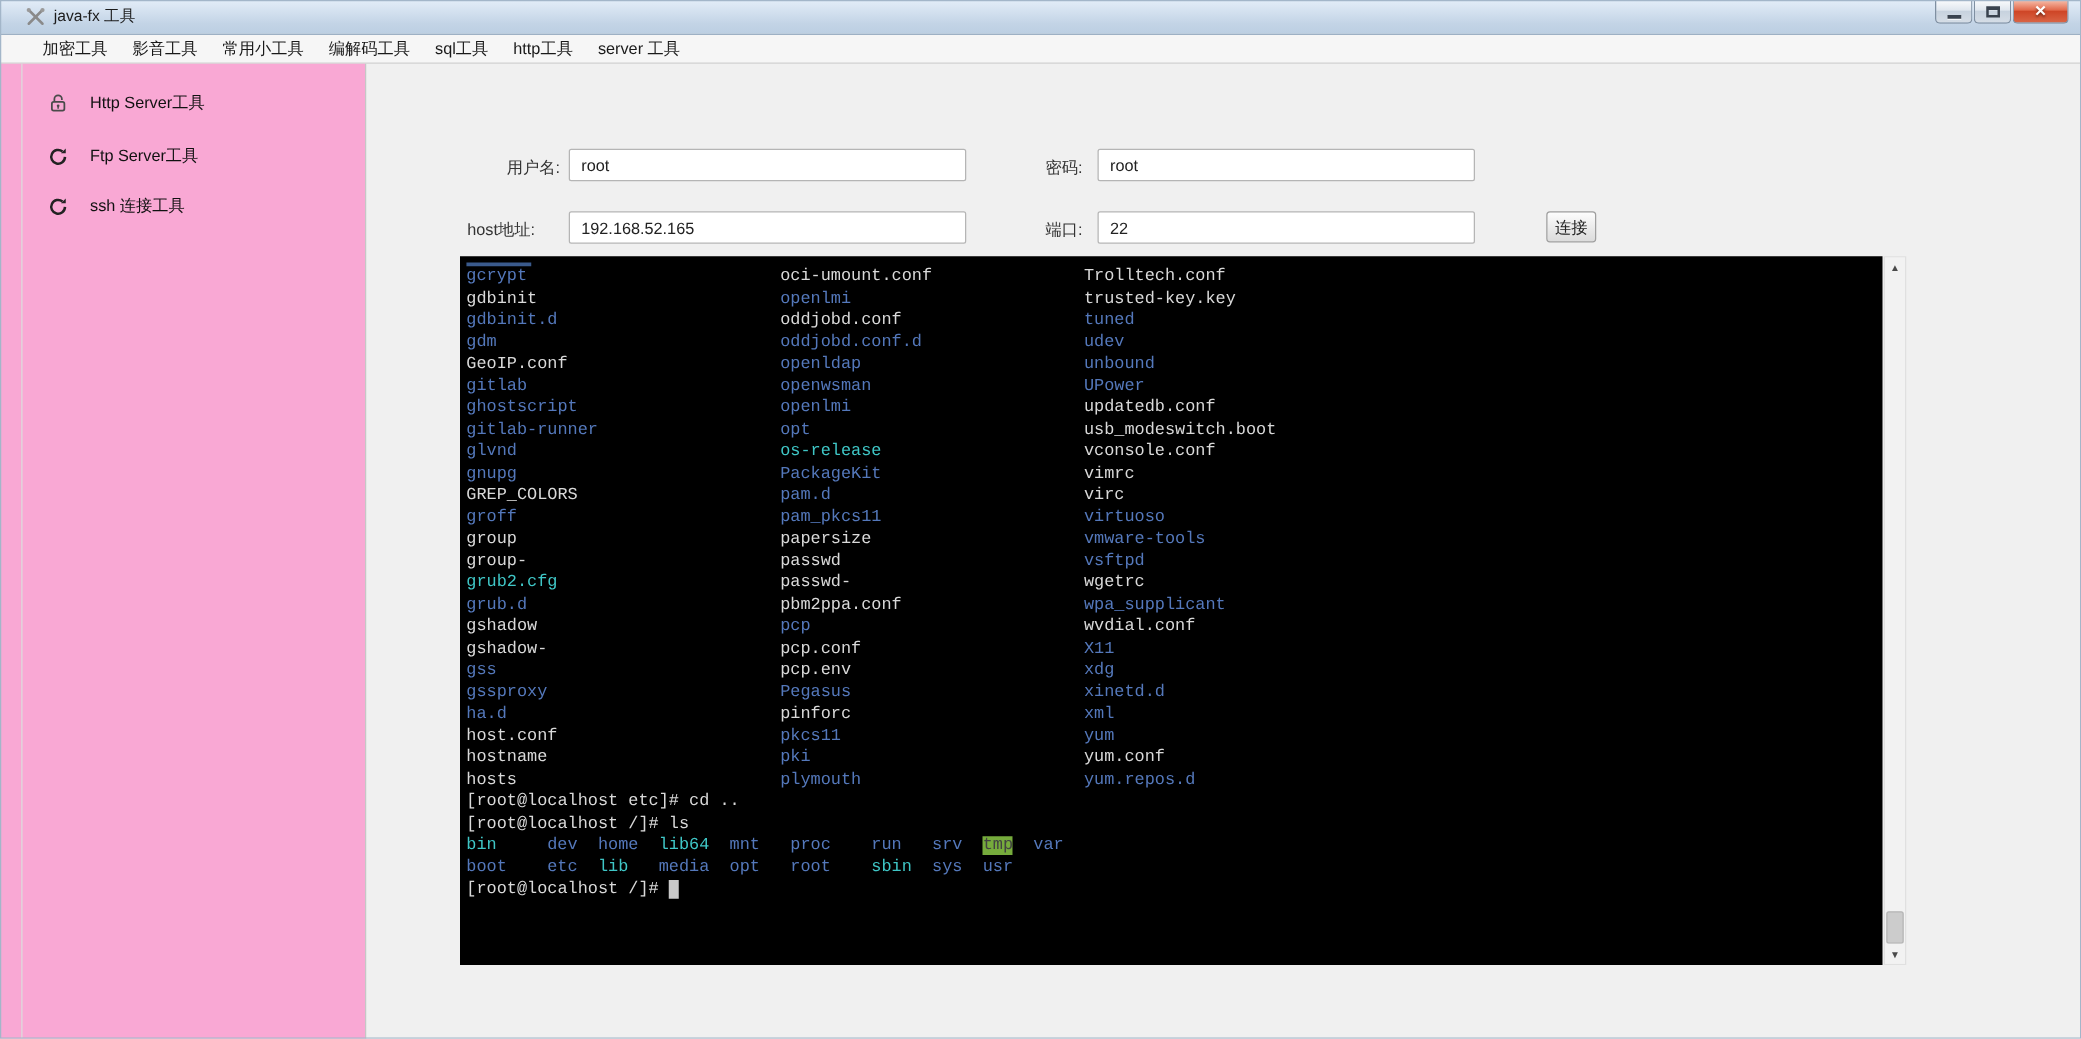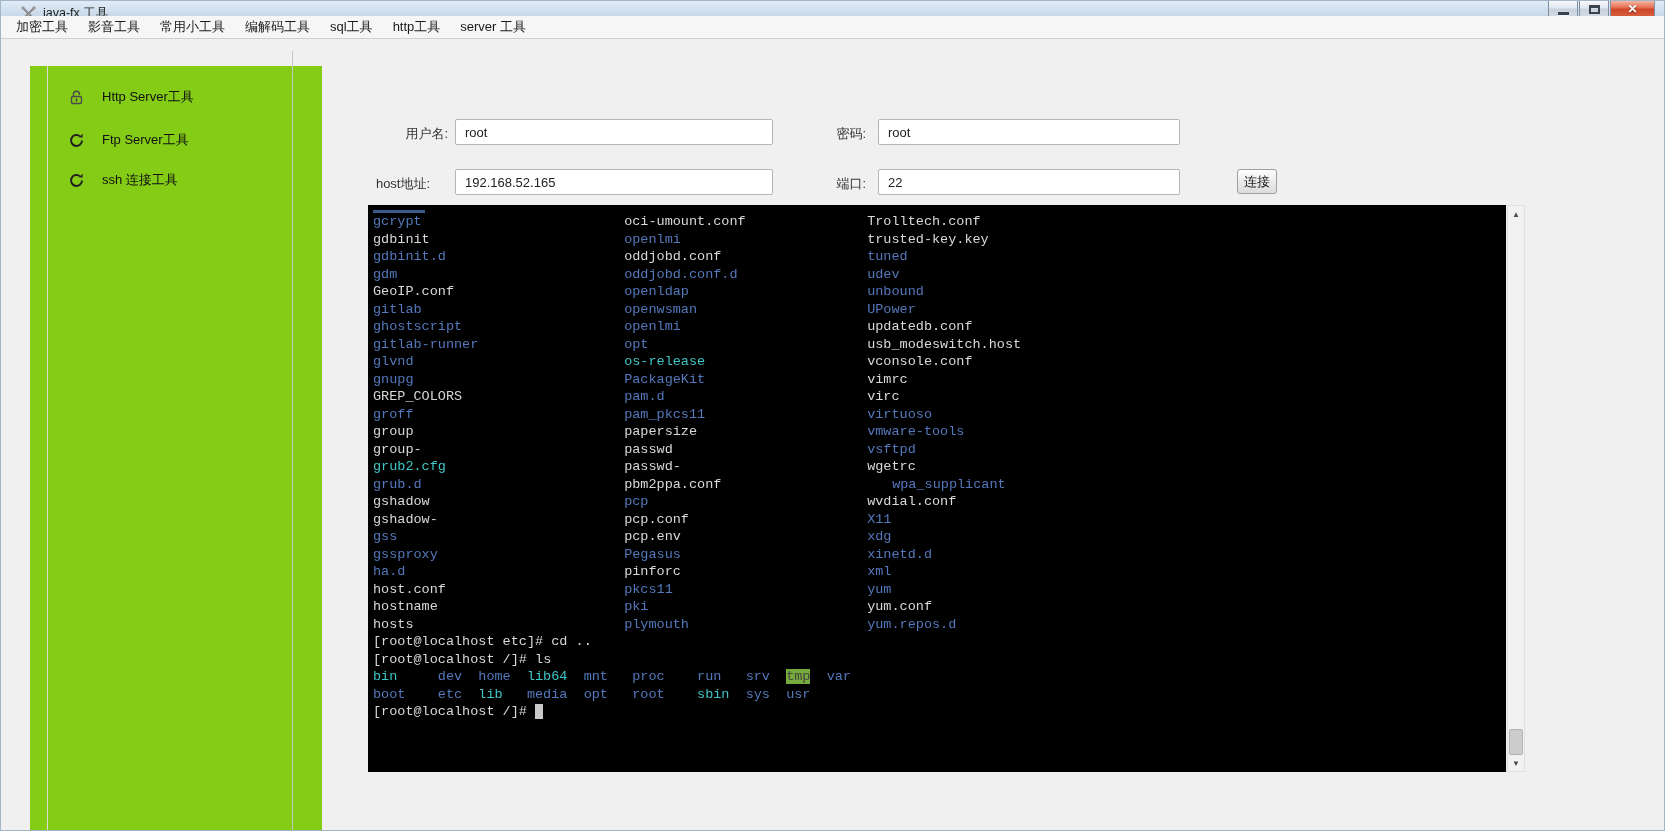--- a/index.html
+++ b/index.html
@@ -30,28 +30,28 @@
   .win-btn.close {
     width:45px; color:#fff; font-size:12px; font-weight:bold;
     background:linear-gradient(#f7c0ad, #e2694b 45%, #ce4526 50%, #d96445);
     text-shadow:0 1px 2px rgba(0,0,0,.45);
   }
   .glyph-min { width:11px; height:3px; background:#39424e; margin-top:8px; box-shadow:0 1px 0 rgba(255,255,255,.7); }
   .glyph-max { width:11px; height:9px; border:2px solid #39424e; border-top-width:3px; background:transparent; }
 
   
   .menubar {
-    position:absolute; left:0; top:16px; right:0; height:23px;
+    position:absolute; left:0; top:28px; right:0; height:23px;
     background:#f6f6f6; border-bottom:1px solid #cfcfcf;
-    display:flex; align-items:center; padding-left:6px;
+    display:flex; align-items:center; padding-left:24px;
   }
   .menu-item { font-size:13px; color:#1a1a1a; padding:3px 10px; white-space:nowrap; }
 
   
-  .sidebar { position:absolute; left:0; top:66px; width:292px; bottom:0; background:#84cc16;margin-left:30px; }
+  .sidebar { position:absolute; left:0; top:51px; width:292px; bottom:0; background:#f9a8d4; }
   .sidebar-inner-line { position:absolute; left:17px; top:0; bottom:0; width:1px; background:#dcdcdc; }
   .divider-v { position:absolute; left:292px; top:51px; bottom:0; width:1px; background:#c6c6c6; z-index:5; }
   .side-item { display:flex; align-items:center; margin:0 0 0 38px; height:24px; cursor:default; }
   .side-item .icon { width:17px; height:17px; flex:0 0 17px; }
   .side-item .lbl { font-size:13px; color:#111; margin-left:17px; white-space:nowrap; }
   .si-1 { margin-top:19px; }
   .si-2 { margin-top:19px; }
   .si-3 { margin-top:16px; }
 
   
@@ -176,47 +176,47 @@
   </div>
 </div>
 
 <div class="divider-v"></div>
 
 <span class="flabel" style="left:358px; top:125px; width:90px;">用户名:</span>
 <input class="finput" style="left: 455px; top: 119px; width: 318px;" value="root">
 <span class="flabel" style="left:790px; top:125px; width:76px;">密码:</span>
 <input class="finput" style="left: 878px; top: 119px; width: 302px;" value="root">
 
-<span class="flabel" style="left:358px; top:175px; width:90px;text-align:center;">host地址:</span>
+<span class="flabel" style="left:338px; top:175px; width:90px;">host地址:</span>
 <input class="finput" style="left: 455px; top: 169px; width: 318px;" value="192.168.52.165">
 <span class="flabel" style="left:790px; top:175px; width:76px;">端口:</span>
 <input class="finput" style="left: 878px; top: 169px; width: 302px;" value="22">
 <button class="btn-connect">连接</button>
 
 <div class="terminal">
   <div class="clipped-strip">
       <i style="background:#3a5a8c;"></i>
     </div>
   <div>
       <div class="tline"><span class="c-dir" style="left: 0ch;">gcrypt</span><span class="c-file" style="left: 31ch;">oci-umount.conf</span><span class="c-file" style="left: 61ch;">Trolltech.conf</span></div>
       <div class="tline"><span class="c-file" style="left: 0ch;">gdbinit</span><span class="c-dir" style="left: 31ch;">openlmi</span><span class="c-file" style="left: 61ch;">trusted-key.key</span></div>
       <div class="tline"><span class="c-dir" style="left: 0ch;">gdbinit.d</span><span class="c-file" style="left: 31ch;">oddjobd.conf</span><span class="c-dir" style="left: 61ch;">tuned</span></div>
       <div class="tline"><span class="c-dir" style="left: 0ch;">gdm</span><span class="c-dir" style="left: 31ch;">oddjobd.conf.d</span><span class="c-dir" style="left: 61ch;">udev</span></div>
       <div class="tline"><span class="c-file" style="left: 0ch;">GeoIP.conf</span><span class="c-dir" style="left: 31ch;">openldap</span><span class="c-dir" style="left: 61ch;">unbound</span></div>
       <div class="tline"><span class="c-dir" style="left: 0ch;">gitlab</span><span class="c-dir" style="left: 31ch;">openwsman</span><span class="c-dir" style="left: 61ch;">UPower</span></div>
       <div class="tline"><span class="c-dir" style="left: 0ch;">ghostscript</span><span class="c-dir" style="left: 31ch;">openlmi</span><span class="c-file" style="left: 61ch;">updatedb.conf</span></div>
-      <div class="tline"><span class="c-dir" style="left: 0ch;">gitlab-runner</span><span class="c-dir" style="left: 31ch;">opt</span><span class="c-file" style="left: 61ch;">usb_modeswitch.host</span></div>
+      <div class="tline"><span class="c-dir" style="left: 0ch;">gitlab-runner</span><span class="c-dir" style="left: 31ch;">opt</span><span class="c-file" style="left: 61ch;">usb_modeswitch.boot</span></div>
       <div class="tline"><span class="c-dir" style="left: 0ch;">glvnd</span><span class="c-link" style="left: 31ch;">os-release</span><span class="c-file" style="left: 61ch;">vconsole.conf</span></div>
       <div class="tline"><span class="c-dir" style="left: 0ch;">gnupg</span><span class="c-dir" style="left: 31ch;">PackageKit</span><span class="c-file" style="left: 61ch;">vimrc</span></div>
       <div class="tline"><span class="c-file" style="left: 0ch;">GREP_COLORS</span><span class="c-dir" style="left: 31ch;">pam.d</span><span class="c-file" style="left: 61ch;">virc</span></div>
       <div class="tline"><span class="c-dir" style="left: 0ch;">groff</span><span class="c-dir" style="left: 31ch;">pam_pkcs11</span><span class="c-dir" style="left: 61ch;">virtuoso</span></div>
       <div class="tline"><span class="c-file" style="left: 0ch;">group</span><span class="c-file" style="left: 31ch;">papersize</span><span class="c-dir" style="left: 61ch;">vmware-tools</span></div>
       <div class="tline"><span class="c-file" style="left: 0ch;">group-</span><span class="c-file" style="left: 31ch;">passwd</span><span class="c-dir" style="left: 61ch;">vsftpd</span></div>
       <div class="tline"><span class="c-link" style="left: 0ch;">grub2.cfg</span><span class="c-file" style="left: 31ch;">passwd-</span><span class="c-file" style="left: 61ch;">wgetrc</span></div>
-      <div class="tline"><span class="c-dir" style="left: 0ch;">grub.d</span><span class="c-file" style="left: 31ch;">pbm2ppa.conf</span><span class="c-dir" style="left: 61ch; margin-left: 25px;">wpa_supplicant</span></div>
+      <div class="tline"><span class="c-dir" style="left: 0ch;">grub.d</span><span class="c-file" style="left: 31ch;">pbm2ppa.conf</span><span class="c-dir" style="left: 61ch;">wpa_supplicant</span></div>
       <div class="tline"><span class="c-file" style="left: 0ch;">gshadow</span><span class="c-dir" style="left: 31ch;">pcp</span><span class="c-file" style="left: 61ch;">wvdial.conf</span></div>
       <div class="tline"><span class="c-file" style="left: 0ch;">gshadow-</span><span class="c-file" style="left: 31ch;">pcp.conf</span><span class="c-dir" style="left: 61ch;">X11</span></div>
       <div class="tline"><span class="c-dir" style="left: 0ch;">gss</span><span class="c-file" style="left: 31ch;">pcp.env</span><span class="c-dir" style="left: 61ch;">xdg</span></div>
       <div class="tline"><span class="c-dir" style="left: 0ch;">gssproxy</span><span class="c-dir" style="left: 31ch;">Pegasus</span><span class="c-dir" style="left: 61ch;">xinetd.d</span></div>
       <div class="tline"><span class="c-dir" style="left: 0ch;">ha.d</span><span class="c-file" style="left: 31ch;">pinforc</span><span class="c-dir" style="left: 61ch;">xml</span></div>
       <div class="tline"><span class="c-file" style="left: 0ch;">host.conf</span><span class="c-dir" style="left: 31ch;">pkcs11</span><span class="c-dir" style="left: 61ch;">yum</span></div>
       <div class="tline"><span class="c-file" style="left: 0ch;">hostname</span><span class="c-dir" style="left: 31ch;">pki</span><span class="c-file" style="left: 61ch;">yum.conf</span></div>
       <div class="tline"><span class="c-file" style="left: 0ch;">hosts</span><span class="c-dir" style="left: 31ch;">plymouth</span><span class="c-dir" style="left: 61ch;">yum.repos.d</span></div>
       <div class="tline"><span class="c-file">[root@localhost etc]# cd ..</span></div>
       <div class="tline"><span class="c-file">[root@localhost /]# ls</span></div>

